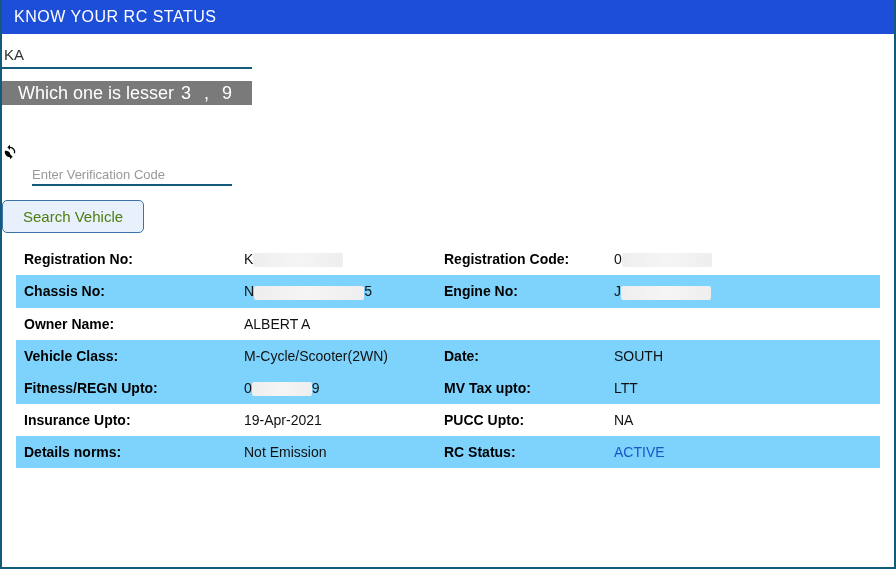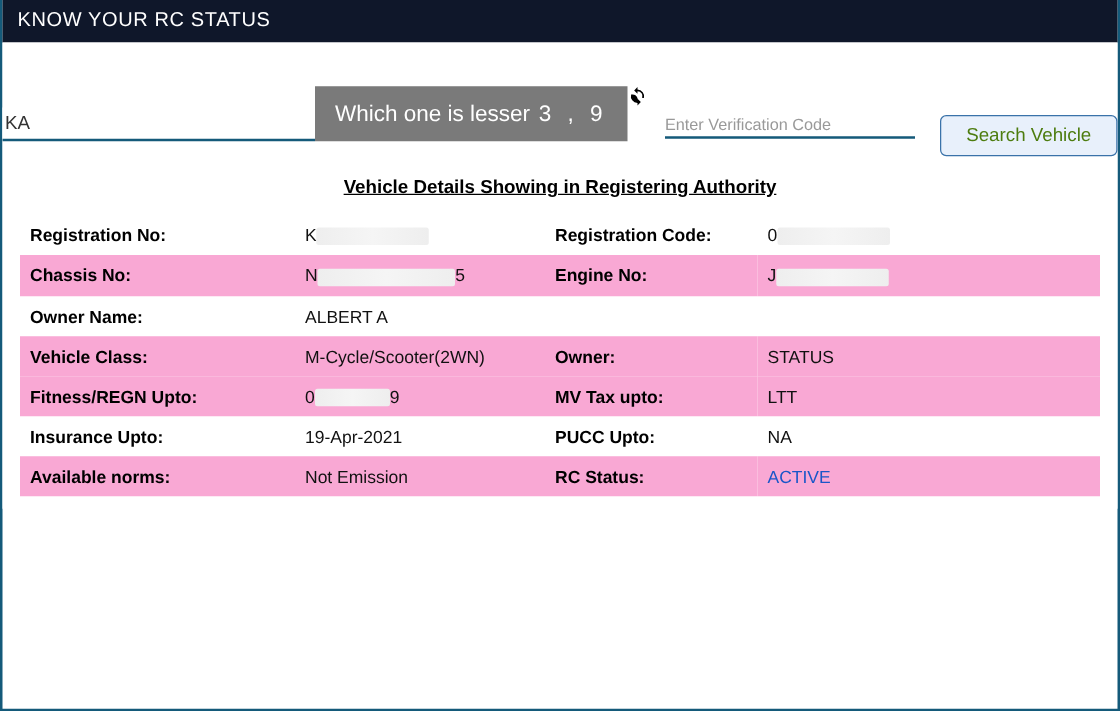--- a/index.html
+++ b/index.html
@@ -10,51 +10,52 @@
       height: 569px;
       overflow: hidden;
     }
     .panel {
       border: 2px solid #145a7a;
       border-top: none;
       margin: 0;
       height: 569px;
     }
     .header {
-      background: #0f172a;
+      background: #1d4ed8;
       color: #fff;
       font-size: 16px;
       padding: 8px 12px;
       letter-spacing: 0.5px;
     }
     .content {
       background: #fff;
       padding: 0;
     }
     .form-area {
       display: flex;
-      align-items: flex-end;
+      flex-direction: column;
+      align-items: flex-start;
       padding: 8px 0 10px 0;
     }
     .reg-input {
       border: none;
       border-bottom: 2px solid #145a7a;
       font-size: 15px;
       color: #333;
       padding: 4px 2px;
       width: 250px;
       outline: none;
       text-align: left;
       margin-bottom: 12px;
     }
     .captcha-box {
       background: #7a7a7a;
       color: #fff;
       width: 250px;
-      height: 44px;
+      height: 24px;
       display: flex;
       align-items: center;
       padding: 0 16px;
       font-size: 18px;
       justify-content: space-between;
       margin-bottom: 12px;
     }
     .captcha-sep { letter-spacing: 4px; }
     .verify-row {
       display: flex;
@@ -112,21 +113,21 @@
       font-size: 14px;
       color: #222;
     }
     .grow { grid-template-columns: 220px 1fr; }
     .row {
       display: contents;
     }
     .cell {
       padding: 8px 8px;
     }
-    .row.alt > .cell { background: #f9a8d4; }
+    .row.alt > .cell { background: #7dd3fc; }
     .lbl { font-weight: bold; color: #000; }
     .val { color: #111; }
     .redacted {
       display:inline-block;
       background: linear-gradient(90deg, #eee 0%, #f5f5f5 50%, #eee 100%);
       height: 14px;
       border-radius: 2px;
       vertical-align: middle;
     }
     .status-active { color:#1a56c8; }
@@ -147,21 +148,20 @@
       </div>
       <div class="verify-row">
         <svg class="refresh-icon" viewBox="0 0 24 24">
           <path fill="#000" d="M12 4V1L8 5l4 4V6a6 6 0 0 1 5.65 8H19.7A8 8 0 0 0 12 4zM6.35 10A6 6 0 0 1 12 18v-3l4 4-4 4v-3a8 8 0 0 1-7.7-10z"></path>
         </svg>
         <input class="verify-input" placeholder="Enter Verification Code" style="">
       </div>
       <button class="search-btn">Search Vehicle</button>
     </div>
 
-    <div class="section-title">Vehicle Details Showing in Registering Authority</div>
 
     <div class="details">
 
       <div class="grid">
         <div class="row">
           <div class="cell lbl">Registration No:</div>
           <div class="cell val">
             <span>K</span><span class="redacted" style="width:90px"></span>
           </div>
           <div class="cell lbl">Registration Code:</div>
@@ -184,22 +184,22 @@
         <div class="row">
           <div class="cell lbl">Owner Name:</div>
           <div class="cell val">ALBERT A</div>
           <div class="cell"></div>
           <div class="cell"></div>
         </div>
 
         <div class="row alt">
           <div class="cell lbl">Vehicle Class:</div>
           <div class="cell val">M-Cycle/Scooter(2WN)</div>
-          <div class="cell lbl">Owner:</div>
-          <div class="cell val">STATUS</div>
+          <div class="cell lbl">Date:</div>
+          <div class="cell val">SOUTH</div>
         </div>
       </div>
 
 
       <div class="grid">
         <div class="row alt">
           <div class="cell lbl">Fitness/REGN Upto:</div>
           <div class="cell val">
             <span>0</span><span class="redacted" style="width:60px"></span><span>9</span>
           </div>
@@ -208,21 +208,21 @@
         </div>
 
         <div class="row">
           <div class="cell lbl">Insurance Upto:</div>
           <div class="cell val">19-Apr-2021</div>
           <div class="cell lbl">PUCC Upto:</div>
           <div class="cell val">NA</div>
         </div>
 
         <div class="row alt">
-          <div class="cell lbl">Available norms:</div>
+          <div class="cell lbl">Details norms:</div>
           <div class="cell val">Not Emission</div>
           <div class="cell lbl">RC Status:</div>
           <div class="cell val status-active">ACTIVE</div>
         </div>
       </div>
 
     </div>
   </div>
 </div>
 

